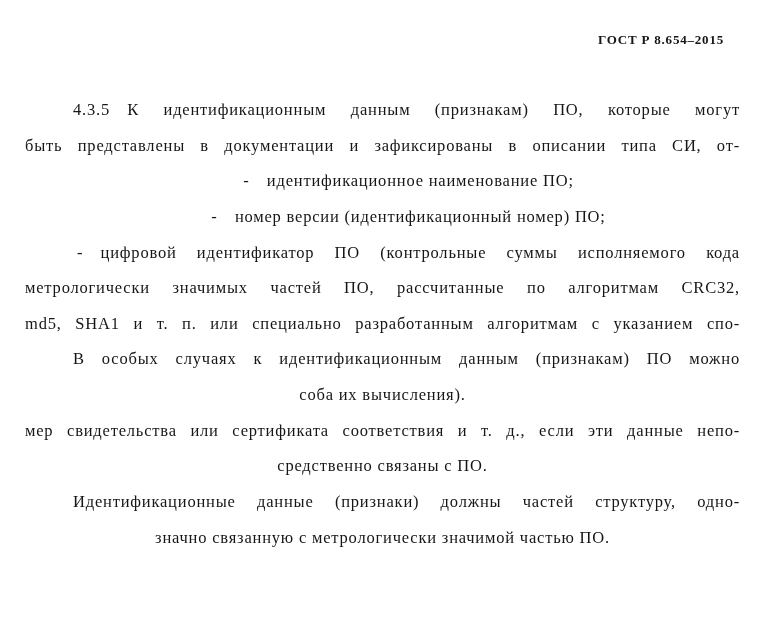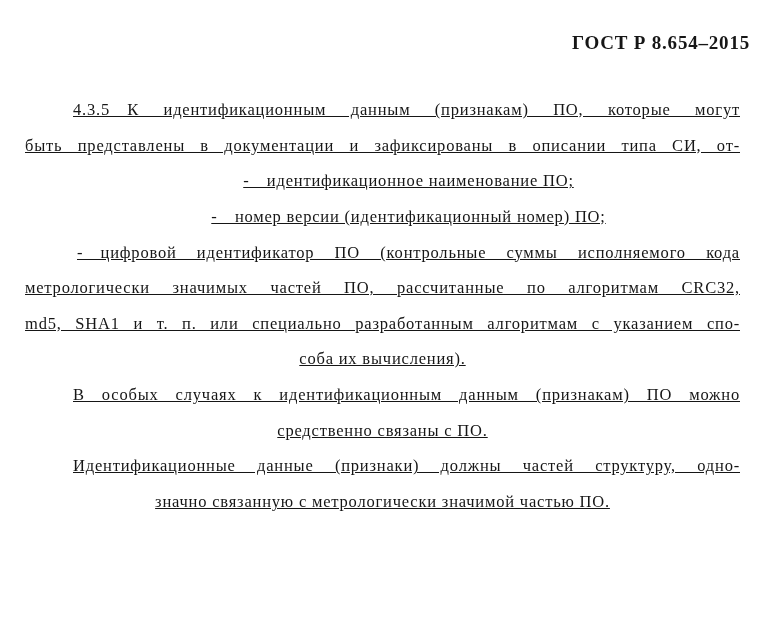--- a/index.html
+++ b/index.html
@@ -12,32 +12,31 @@
     width: 766px;
     height: 635px;
     background: #ffffff;
     overflow: hidden;
     font-family: "Liberation Serif", "DejaVu Serif", serif;
     color: #161616;
   }
   .std-header {
     position: absolute;
     top: 32px;
-    right: 16px;
-    font-size: 19px;
+    right: 42px;
+    font-size: 13px;
     font-weight: bold;
     letter-spacing: 0.8px;
     white-space: nowrap;
   }
   .content {
     position: absolute;
     top: 92px;
     left: 25px;
     width: 715px;
-    text-decoration: underline;
   }
   .line {
     font-size: 16.5px;
     letter-spacing: 0.8px;
     line-height: 35.65px;
     height: 35.65px;
     text-align: center;
   }
   .just {
     text-align: justify;
@@ -61,20 +60,21 @@
   <div class="std-header">ГОСТ Р 8.654–2015</div>
 
   <div class="content">
     <div class="line indent just">4.3.5 К идентификационным данным (признакам) ПО, которые могут</div>
     <div class="line just">быть представлены в документации и зафиксированы в описании типа СИ, от-</div>
     <div class="line list">- идентификационное наименование ПО;</div>
     <div class="line list">- номер версии (идентификационный номер) ПО;</div>
     <div class="line list just">- цифровой идентификатор ПО (контрольные суммы исполняемого кода</div>
     <div class="line just">метрологически значимых частей ПО, рассчитанные по алгоритмам CRC32,</div>
     <div class="line just">md5, SHA1 и т. п. или специально разработанным алгоритмам с указанием спо-</div>
+    <div class="line indent just">В особых случаях к идентификационным данным (признакам) ПО можно</div>
     <div class="line">соба их вычисления).</div>
-    <div class="line indent just">В особых случаях к идентификационным данным (признакам) ПО можно</div>
+    <div class="line just">мер свидетельства или сертификата соответствия и т. д., если эти данные непо-</div>
     <div class="line">средственно связаны с ПО.</div>
     <div class="line indent just">Идентификационные данные (признаки) должны частей структуру, одно-</div>
     <div class="line">значно связанную с метрологически значимой частью ПО.</div>
   </div>
 
 </div>
 
 </body></html>

